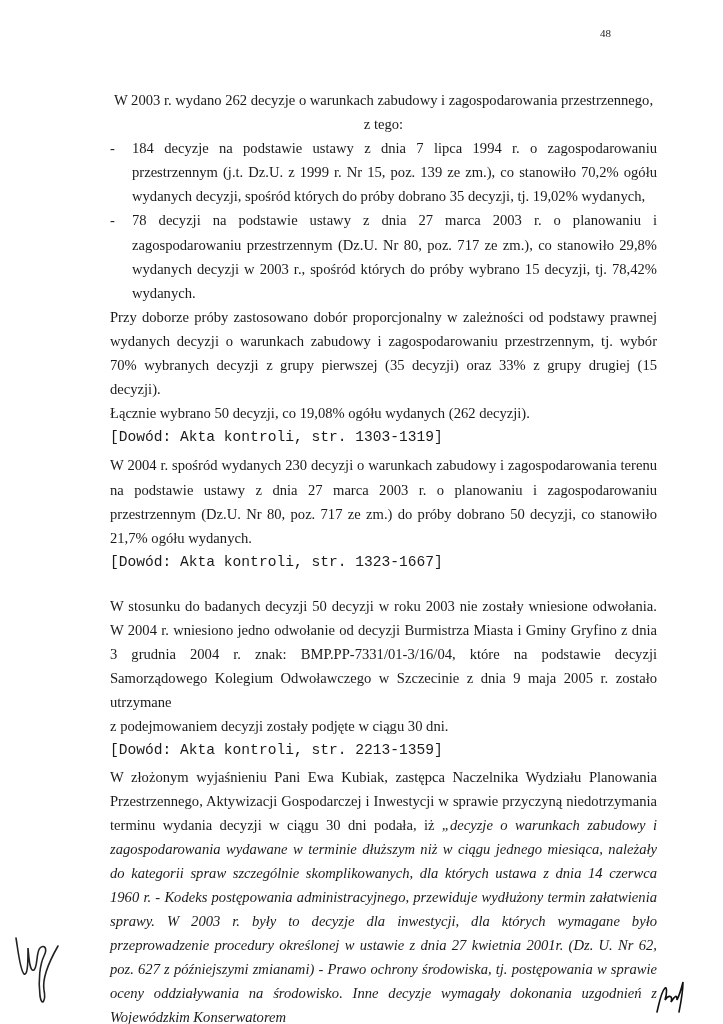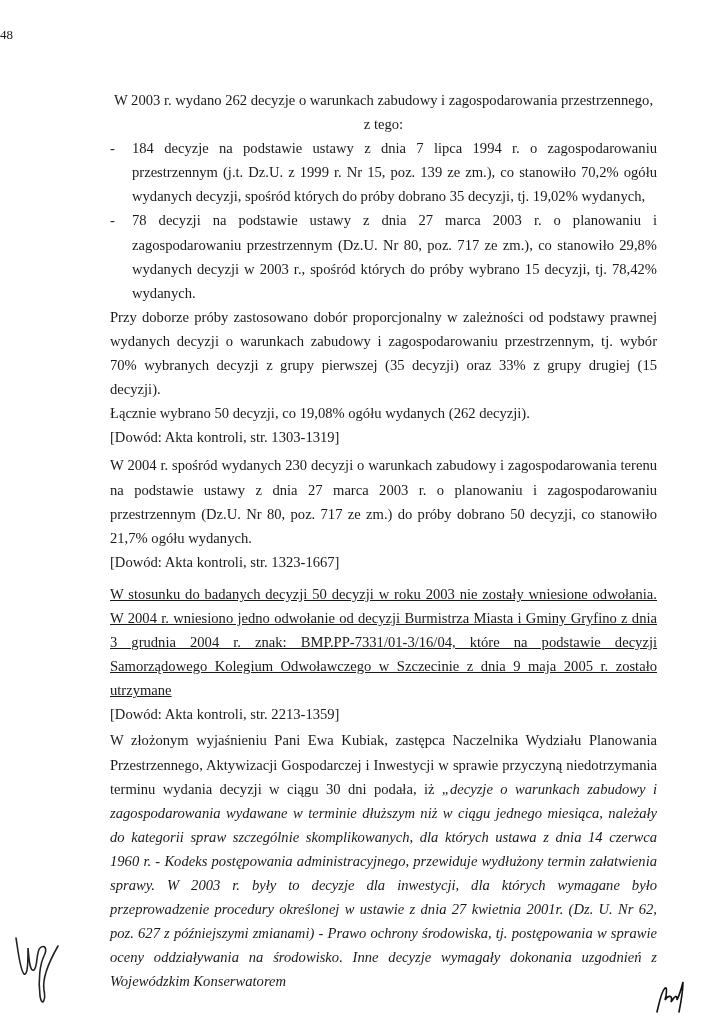--- a/index.html
+++ b/index.html
@@ -3,30 +3,30 @@
 <meta charset="utf-8">
 <style>
   html, body { margin: 0; padding: 0; background: #ffffff; }
   body {
     width: 723px; height: 1024px; position: relative; overflow: hidden;
     font-family: "Liberation Serif", "DejaVu Serif", serif;
     color: #1a1a1a;
   }
   .page-number {
     position: absolute; top: 27px; left: 0; width: 611px;
-    text-align: left; font-size: 13px;
+    text-align: right; font-size: 11px;
   }
   .content {
     position: absolute; left: 110px; top: 88px; width: 547px;
     font-size: 14.6px; line-height: 24.1px;
   }
   .content p { margin: 0; text-align: justify; }
   .bullet { position: relative; padding-left: 22px; text-align: justify; }
   .bullet .dash { position: absolute; left: 0; top: 0; }
-  .evidence { text-align: right; margin: 2px 0 0 0; padding-right: 2px; }
+  .evidence { text-align: right; margin: 2px 0 0 0; padding-right: 2px; font-family: Liberation Mono, monospace; }
   .quote { font-style: italic; }
   .spaced { text-align: justify; text-align-last: justify; }
   .sig { position: absolute; }
   .sig svg { display: block; }
 </style>
 </head>
 <body>
 
 <div class="page-number">48</div>
 
@@ -42,21 +42,22 @@
     <span>78 decyzji na podstawie ustawy z dnia 27 marca 2003 r. o planowaniu i zagospodarowaniu przestrzennym (Dz.U. Nr 80, poz. 717 ze zm.), co stanowiło 29,8% wydanych decyzji w 2003 r., spośród których do próby wybrano 15 decyzji, tj. 78,42% wydanych.</span>
   </div>
 
   <p>Przy doborze próby zastosowano dobór proporcjonalny w zależności od podstawy prawnej wydanych decyzji o warunkach zabudowy i zagospodarowaniu przestrzennym, tj. wybór 70% wybranych decyzji z grupy pierwszej (35 decyzji) oraz 33% z grupy drugiej (15 decyzji).</p>
   <p>Łącznie wybrano 50 decyzji, co 19,08% ogółu wydanych (262 decyzji).</p>
   <p class="evidence">[Dowód: Akta kontroli, str. 1303-1319]</p>
 
   <p style="margin-top:4px;">W 2004 r. spośród wydanych 230 decyzji o warunkach zabudowy i zagospodarowania terenu na podstawie ustawy z dnia 27 marca 2003 r. o planowaniu i zagospodarowaniu przestrzennym (Dz.U. Nr 80, poz. 717 ze zm.) do próby dobrano 50 decyzji, co stanowiło 21,7% ogółu wydanych.</p>
   <p class="evidence">[Dowód: Akta kontroli, str. 1323-1667]</p>
 
-  <p style="margin-top:8px;text-decoration:underline;">W stosunku do badanych decyzji 50 decyzji w roku 2003 nie zostały wniesione odwołania. W 2004 r. wniesiono jedno odwołanie od decyzji Burmistrza Miasta i Gminy Gryfino z dnia 3 grudnia 2004 r. znak: BMP.PP-7331/01-3/16/04, które na podstawie decyzji Samorządowego Kolegium Odwoławczego w Szczecinie z dnia 9 maja 2005 r. zostało utrzymane</p>
+  <p style="margin-top:20px;">W stosunku do badanych decyzji 50 decyzji w roku 2003 nie zostały wniesione odwołania. W 2004 r. wniesiono jedno odwołanie od decyzji Burmistrza Miasta i Gminy Gryfino z dnia 3 grudnia 2004 r. znak: BMP.PP-7331/01-3/16/04, które na podstawie decyzji Samorządowego Kolegium Odwoławczego w Szczecinie z dnia 9 maja 2005 r. zostało utrzymane</p>
+  <p>z podejmowaniem decyzji zostały podjęte w ciągu 30 dni.</p>
   <p class="evidence">[Dowód: Akta kontroli, str. 2213-1359]</p>
 
   <p style="margin-top:2px;">
     <span>W złożonym wyjaśnieniu Pani Ewa Kubiak, zastępca Naczelnika Wydziału Planowania Przestrzennego, Aktywizacji Gospodarczej i Inwestycji w sprawie przyczyną niedotrzymania terminu wydania decyzji w ciągu 30 dni podała, iż </span><span class="quote">„decyzje o warunkach zabudowy i zagospodarowania wydawane w terminie dłuższym niż w ciągu jednego miesiąca, należały do kategorii spraw szczególnie skomplikowanych, dla których ustawa z dnia 14 czerwca 1960 r. - Kodeks postępowania administracyjnego, przewiduje wydłużony termin załatwienia sprawy. W 2003 r. były to decyzje dla inwestycji, dla których wymagane było przeprowadzenie procedury określonej w ustawie z dnia 27 kwietnia 2001r. (Dz. U. Nr 62, poz. 627 z późniejszymi zmianami) - Prawo ochrony środowiska, tj. postępowania w sprawie oceny oddziaływania na środowisko. Inne decyzje wymagały dokonania uzgodnień z Wojewódzkim Konserwatorem</span>
   </p>
 </div>
 
 <div class="sig" style="left:8px; top:930px;">
   <svg width="52" height="85" viewBox="0 0 52 85">
     <path d="M8 8 C10 20, 12 40, 16 44 C20 46, 20 30, 20 18 C21 30, 22 42, 26 40 C30 36, 28 22, 32 18 C36 14, 40 18, 36 26 C32 34, 30 50, 32 66 C34 78, 38 70, 36 60 C34 48, 42 30, 50 16" fill="none" stroke="#222" stroke-width="1.6" stroke-linecap="round"></path>

